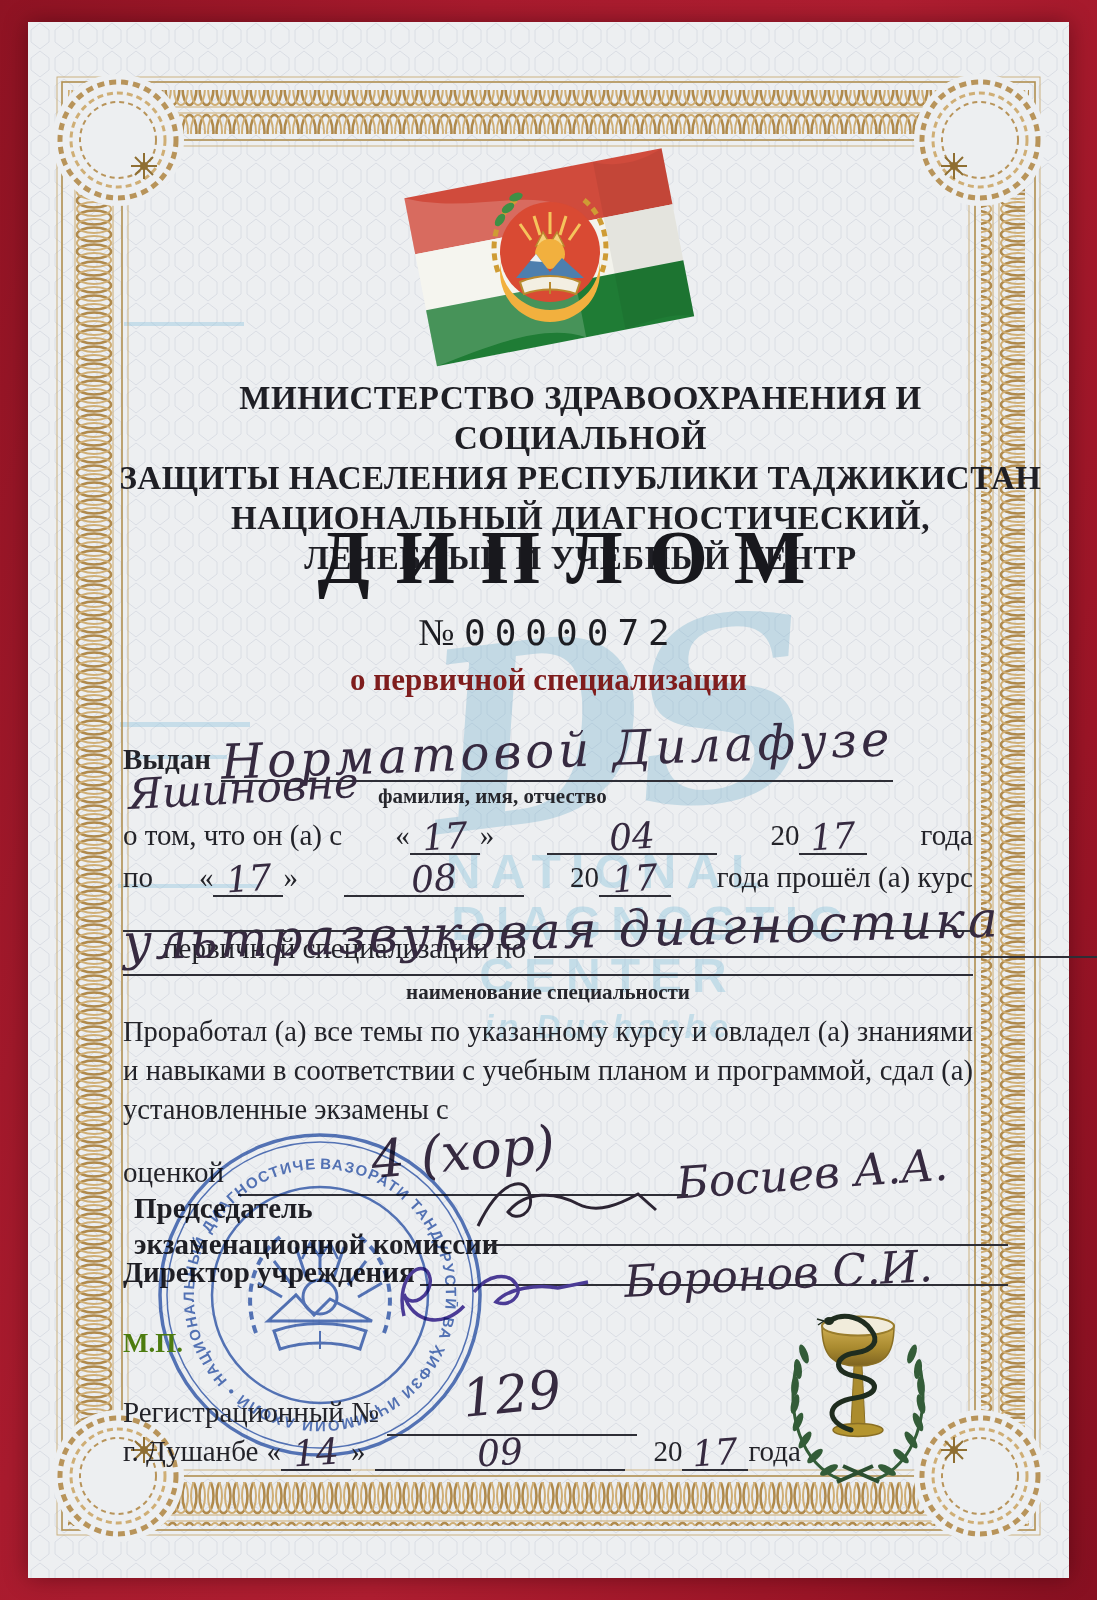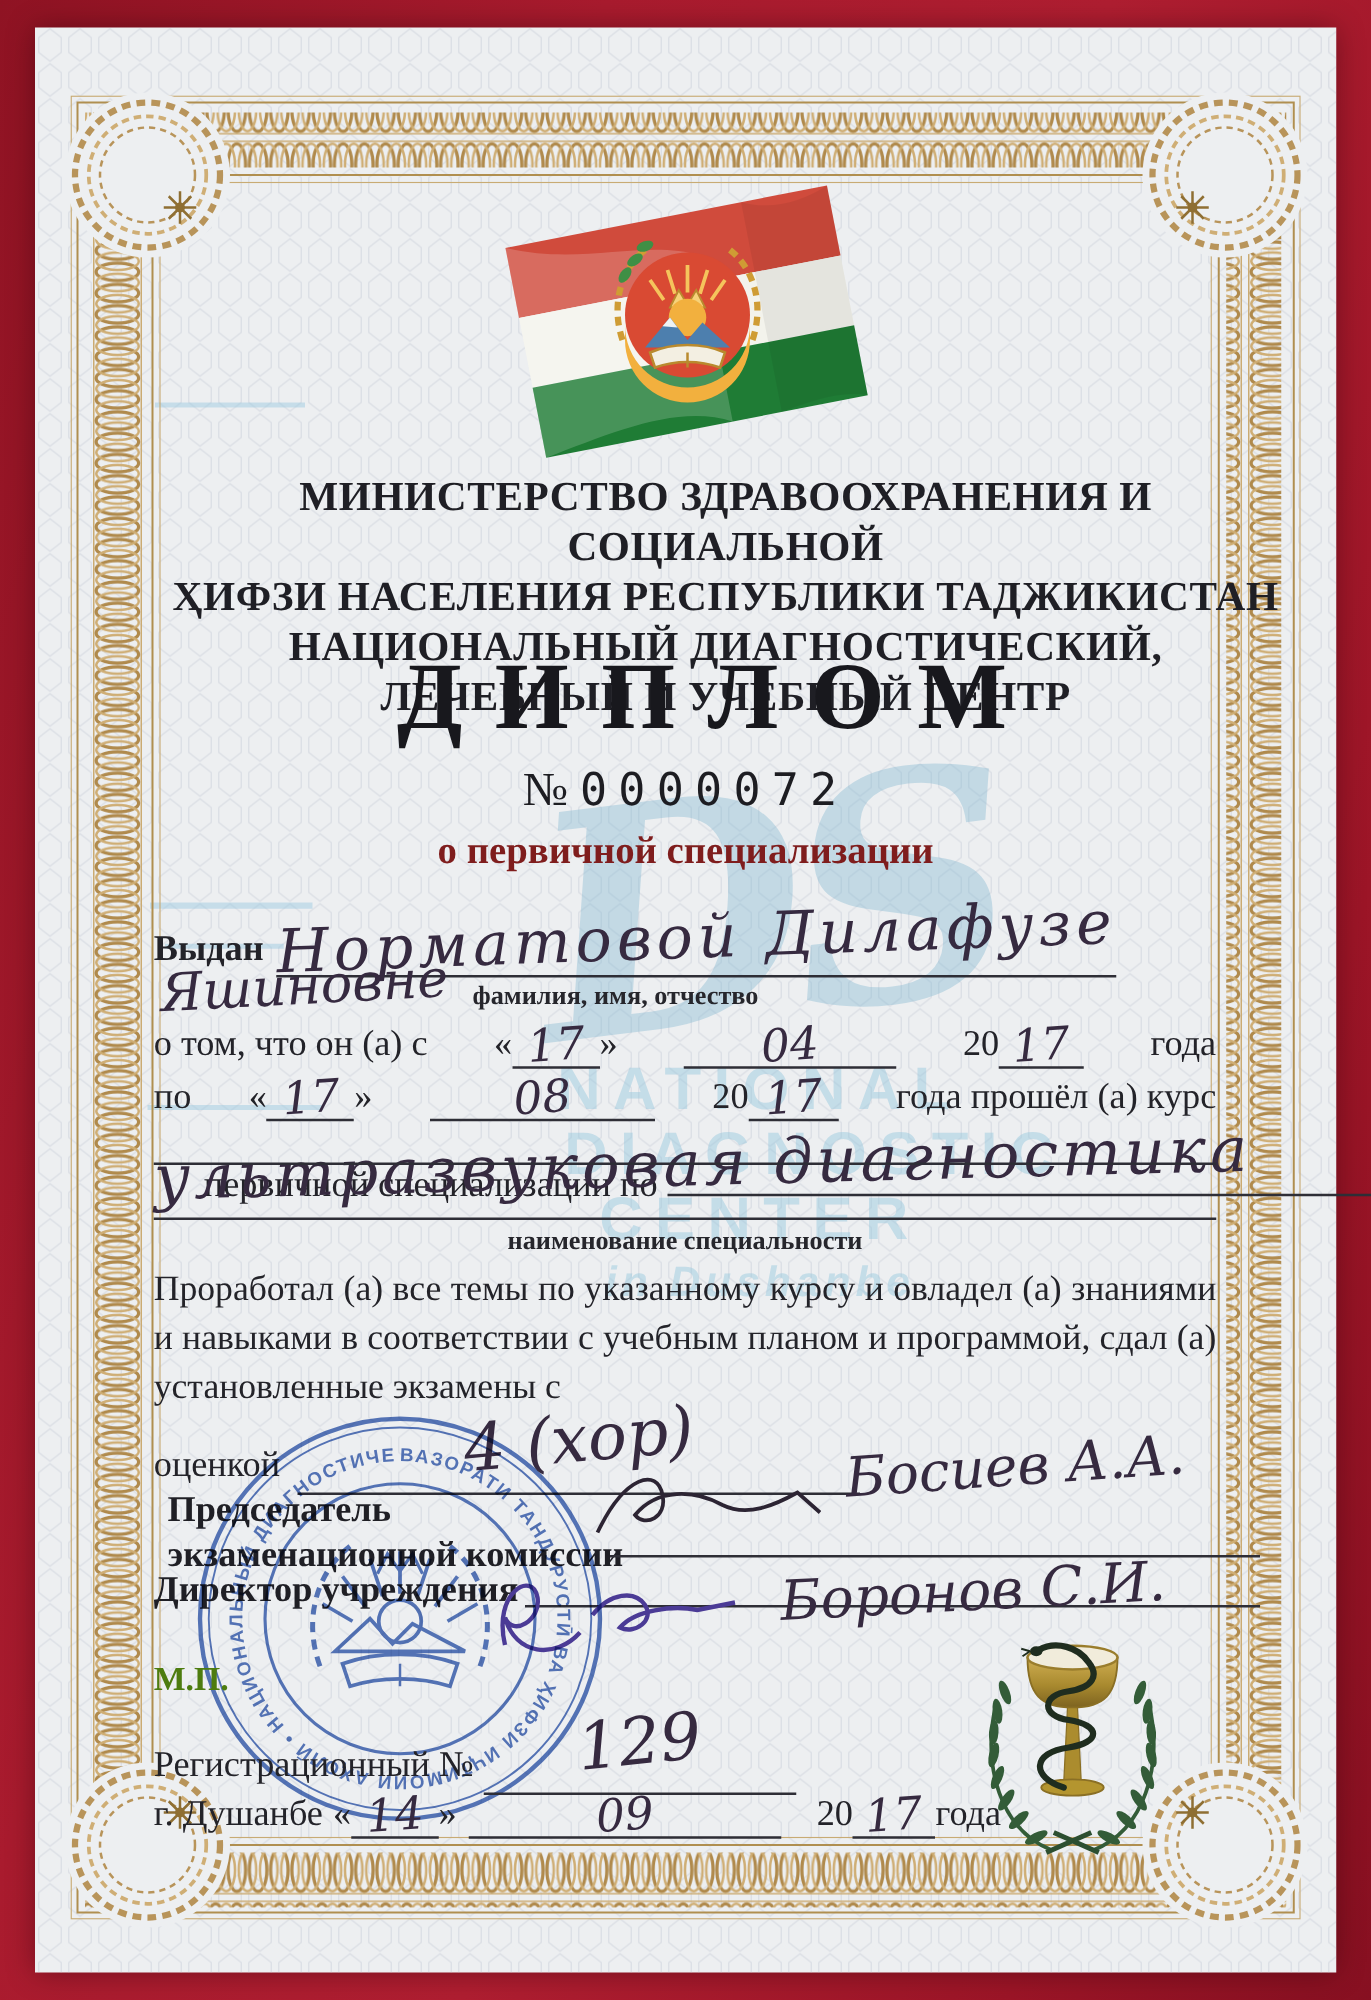--- a/index.html
+++ b/index.html
@@ -158,21 +158,21 @@
       <g fill="#3f8f45">
         <ellipse cx="-42" cy="-44" rx="7" ry="4" transform="rotate(-35 -42 -44)"></ellipse>
         <ellipse cx="-50" cy="-32" rx="7" ry="4" transform="rotate(-55 -50 -32)"></ellipse>
         <ellipse cx="-34" cy="-55" rx="7" ry="4" transform="rotate(-20 -34 -55)"></ellipse>
       </g>
     </g>
   </svg>
 
   <div class="abs" style="left:50px;top:356px;width:941px;text-align:center;padding-left:32px;">
     <div class="hdr-line">МИНИСТЕРСТВО ЗДРАВООХРАНЕНИЯ И СОЦИАЛЬНОЙ</div>
-    <div class="hdr-line">ҲИФЗИ НАСЕЛЕНИЯ РЕСПУБЛИКИ ТАДЖИКИСТАН</div>
+    <div class="hdr-line">ЗАЩИТЫ НАСЕЛЕНИЯ РЕСПУБЛИКИ ТАДЖИКИСТАН</div>
     <div class="hdr-line">НАЦИОНАЛЬНЫЙ ДИАГНОСТИЧЕСКИЙ,</div>
     <div class="hdr-line">ЛЕЧЕБНЫЙ И УЧЕБНЫЙ ЦЕНТР</div>
   </div>
 
   <div class="abs title" style="left:50px;top:492px;width:941px;text-align:center;">ДИПЛОМ</div>
   <div class="abs docnum" style="left:50px;top:588px;width:941px;text-align:center;">
     <span>№</span>
     <span class="digits">0000072</span>
   </div>
   <div class="abs subtitle" style="left:50px;top:640px;width:941px;text-align:center;">о первичной специализации</div>

